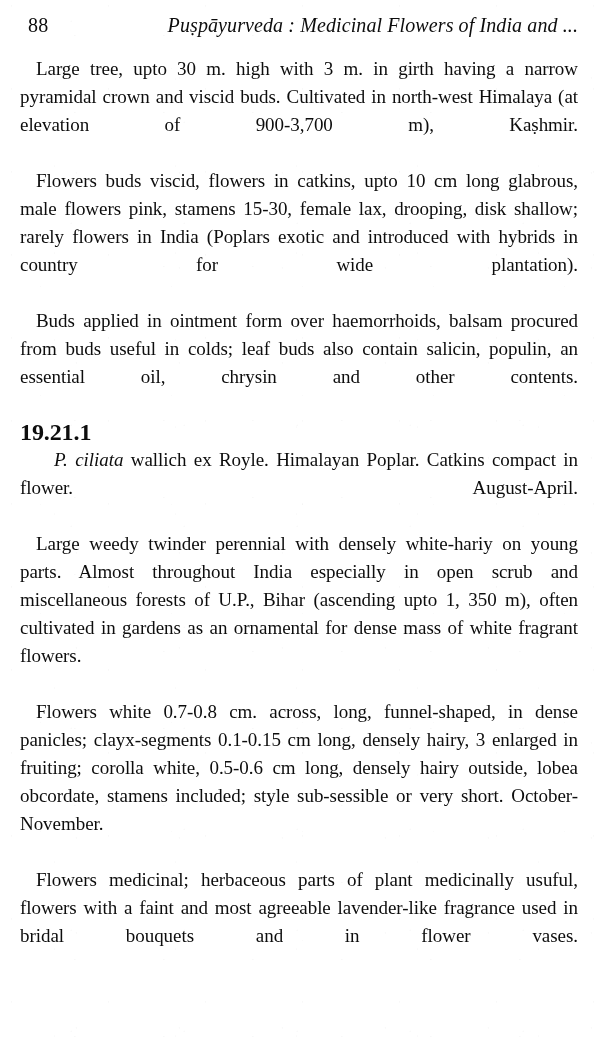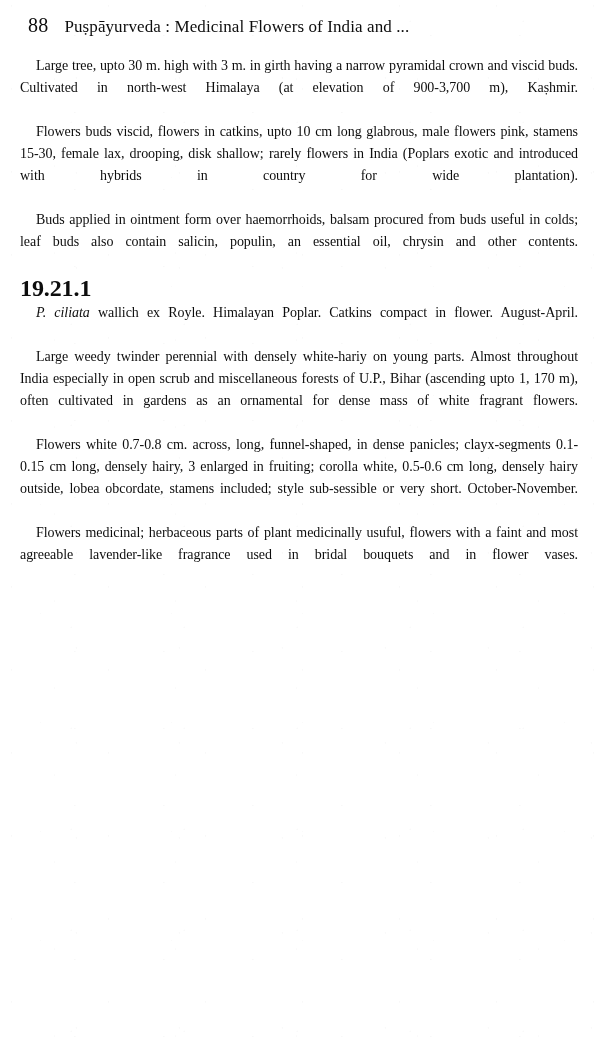--- a/index.html
+++ b/index.html
@@ -55,42 +55,43 @@
     display: flex;
     align-items: baseline;
   }
   .folio {
     font-size: 20px;
     line-height: 26px;
     letter-spacing: 0.2px;
   }
   .head-title {
     flex: 1;
-    text-align: left;
-    font-size: 17px;
+    text-align: right;
+    font-style: italic;
+    font-size: 20px;
     line-height: 26px;
     letter-spacing: 0.1px;
     padding-left: 16px;
     white-space: nowrap;
   }
 
   
   .body-col {
     position: absolute;
     left: 20px;
     top: 55px;
     width: 558px;
   }
 
   p.para {
     margin: 0;
     text-align: justify;
     text-justify: inter-word;
-    font-size: 14px;
-    line-height: 22px;
+    font-size: 19px;
+    line-height: 28px;
     text-indent: 16px;
     letter-spacing: -0.05px;
     word-spacing: 0.2px;
     hyphens: manual;
   }
 
   
   p.para::after {
     content: "";
     display: inline-block;
@@ -104,21 +105,21 @@
     font-weight: bold;
     text-indent: 0;
     letter-spacing: -0.1px;
   }
 
   .sp-before-head { margin-top: 21px; }
   .sp-after-head  { margin-top: 2px; }
   .sp-para        { margin-top: 0px; }
   .sp-block       { margin-top: 20px; }
 
-  i.sci { font-style: italic; }
+  i.sci { font-style: italic; margin-left: 18px; }
 </style>
 </head>
 <body>
 
 <div class="page">
 
   <div class="running-head">
     <span class="folio">88</span>
     <span class="head-title">Puṣpāyurveda : Medicinal Flowers of India and ...</span>
   </div>
@@ -130,21 +131,21 @@
     <p class="para sp-para">Flowers buds viscid, flowers in catkins, upto 10 cm long glabrous, male flowers pink, stamens 15-30, female lax, drooping, disk shallow; rarely flowers in India (Poplars exotic and introduced with hybrids in country for wide  plantation).</p>
 
     <p class="para sp-para">Buds applied in ointment form over haemorrhoids, balsam procured from buds useful in colds; leaf buds also contain salicin, populin, an essential oil, chrysin and other contents.</p>
 
     <h3 class="secnum sp-before-head">19.21.1</h3>
 
     <p class="para sp-after-head"><i class="sci">P. ciliata</i><span> wallich ex Royle. Himalayan Poplar. Catkins compact in flower. August-April.</span></p>
 
 
 
-    <p class="para sp-para">Large weedy twinder perennial with densely white-hariy on young parts. Almost  throughout India especially in open scrub and miscellaneous forests of U.P., Bihar (ascending upto 1, 170 m), often cultivated in gardens as an ornamental for dense mass of white fragrant flowers.</p>
+    <p class="para sp-para">Large weedy twinder perennial with densely white-hariy on young parts. Almost  throughout India especially in open scrub and miscellaneous forests of U.P., Bihar (ascending upto 1, 350 m), often cultivated in gardens as an ornamental for dense mass of white fragrant flowers.</p>
 
     <p class="para sp-para">Flowers white 0.7-0.8 cm. across, long, funnel-shaped, in dense panicles; clayx-segments 0.1-0.15 cm long, densely hairy, 3 enlarged in fruiting; corolla white, 0.5-0.6 cm long, densely hairy outside, lobea obcordate, stamens included; style sub-sessible or very short. October-November.</p>
 
     <p class="para sp-para">Flowers medicinal; herbaceous parts of plant medicinally usuful, flowers with a faint and most agreeable lavender-like fragrance used in bridal bouquets and in flower vases.</p>
 
   </div>
 </div>
 
 <div class="paper-grain"></div>
 

